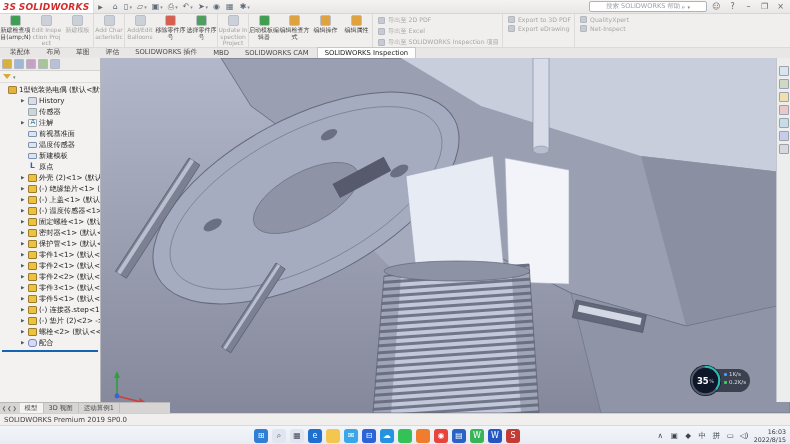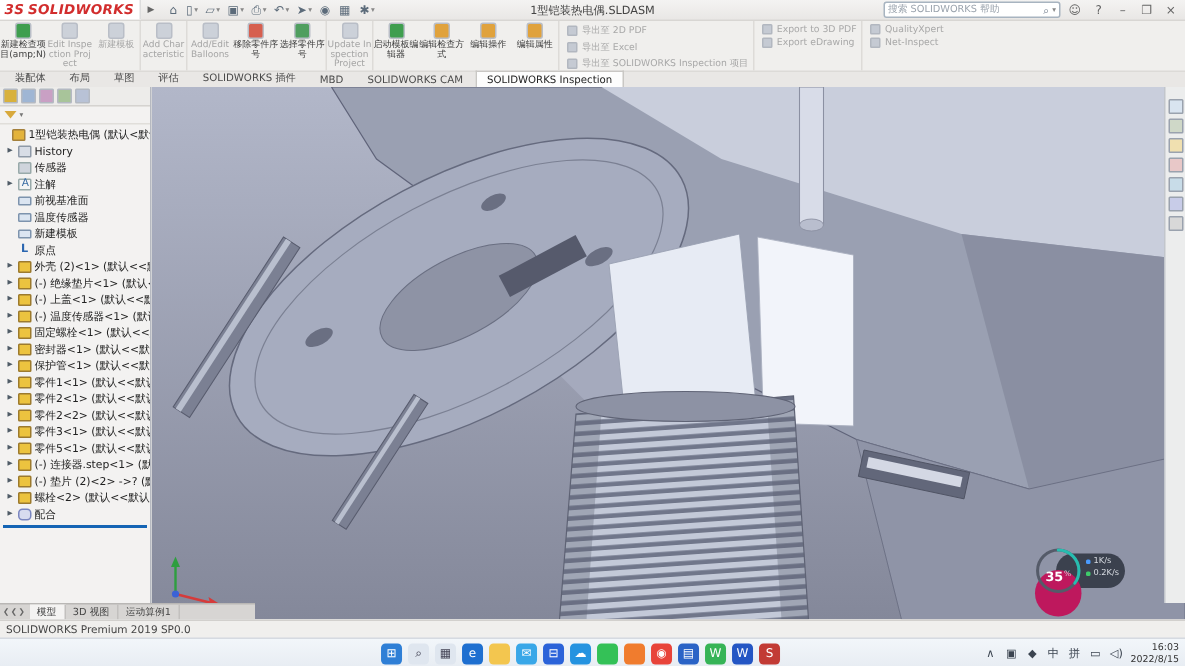--- a/index.html
+++ b/index.html
@@ -15,21 +15,21 @@
     background:#fff; border-right:1px solid #ddd; }
   #logo .mark { color:#d22d2d; font-weight:bold; font-style:italic; font-size:9px; letter-spacing:.2px; }
   .flyout { font-size:6px; color:#666; padding:0 4px; }
   .qat { display:flex; align-items:center; gap:1px; margin-left:4px; }
   .qat .qbtn { display:flex; align-items:center; height:12px; padding:0 2px; border-radius:2px; color:#5c6b7a; }
   .qat .qbtn .g { font-size:8px; line-height:12px; }
   .qat .qbtn .c { font-size:5px; color:#888; margin-left:1px; }
   #doc-title { position:absolute; left:0; right:0; text-align:center; font-size:7.5px; color:#444; pointer-events:none; }
   #tb-right { margin-left:auto; display:flex; align-items:center; gap:3px; padding-right:3px; }
   #searchbox { display:flex; align-items:center; gap:2px; width:118px; height:11px;
-    background:#fff; border:1px solid #a8b4c0; border-radius:2px; padding:0 2px; }
+    background:#fff; border:1px solid #a8b4c0; border-radius:2px; padding:0 16px; }
   #searchbox .ph { color:#9aa3ad; font-size:6.5px; white-space:nowrap; overflow:hidden; }
   #searchbox .mag { margin-left:auto; color:#6a7686; font-size:7px; }
   .winbtn { width:13px; text-align:center; color:#666; font-size:8px; }
 
   
   #ribbon { position:absolute; left:0; top:14px; width:790px; height:34px;
     background:#f0efed; border-bottom:1px solid #dcdad7; display:flex; align-items:stretch; }
   .rbtn { width:31px; padding-top:1px; display:flex; flex-direction:column; align-items:center; text-align:center; }
   .rbtn[data-sep="1"] { border-left:1px solid #dddbd8; }
   .rbtn .ric { width:11px; height:11px; border-radius:2px; margin-bottom:1px; border:1px solid #b9bec7; }
@@ -52,21 +52,21 @@
   #ptabs { height:13px; display:flex; align-items:center; gap:2px; padding:0 2px;
     background:#edecea; border-bottom:1px solid #d5d3d0; }
   #ptabs .pt { width:10px; height:10px; border:1px solid #b4b9c2; border-radius:1px; }
   #filter { height:12px; display:flex; align-items:center; gap:2px; padding:0 3px;
     border-bottom:1px solid #e0deda; }
   #filter .funnel { width:0; height:0; border-left:4px solid transparent; border-right:4px solid transparent;
     border-top:5px solid #d8a93c; }
   #filter .fcaret { font-size:5px; color:#777; }
   #tree { padding-top:1px; }
   .trow { height:11px; display:flex; align-items:center; padding-left:1px; }
-  .trow[data-lvl="1"] { padding-left:5px; }
+  .trow[data-lvl="1"] { padding-left:21px; }
   .arr { width:7px; font-size:4.5px; color:#4f5b66; flex:0 0 auto; }
   .tico { width:9px; height:8px; margin-right:2px; flex:0 0 auto; border-radius:1px; position:relative; }
   .tico[data-icon="assembly"] { background:#e3b33c; border:1px solid #a4803c; }
   .tico[data-icon="history"]  { background:#d8dde6; border:1px solid #8f9aa8; }
   .tico[data-icon="sensor"]   { background:#cfd4dc; border:1px solid #9aa; }
   .tico[data-icon="annotations"] { background:#f5f5f5; border:1px solid #9aa; }
   .tico[data-icon="annotations"]::before { content:"A"; position:absolute; left:1.5px; top:-1.5px; font-size:7px; color:#3b6ea5; }
   .tico[data-icon="plane"] { background:#dbe5f1; border:1px solid #7d93ad; height:6px; margin-top:1px; }
   .tico[data-icon="origin"] { background:transparent; }
   .tico[data-icon="origin"]::before { content:"L"; position:absolute; left:2px; top:-2px; font-size:7.5px; color:#2a66b0; font-weight:bold; }
@@ -108,22 +108,22 @@
   #viewport { position:absolute; left:101px; top:58px; width:689px; height:355px; overflow:hidden; }
   #taskpane { position:absolute; right:0; top:58px; width:14px; height:344px;
     background:#eceded; border-left:1px solid #c2c6cc; display:flex; flex-direction:column; align-items:center;
     padding-top:8px; gap:3px; }
   #taskpane .tpi { width:10px; height:10px; border:1px solid #9aa2ae; border-radius:1px; }
 
   
   #zoomwidget { position:absolute; left:690px; top:365px; width:62px; height:31px; }
   #zw-pill { position:absolute; left:14px; top:4px; width:46px; height:23px; border-radius:12px;
     background:rgba(52,57,70,.92); }
-  #zw-circle { position:absolute; left:0; top:15px; width:31px; height:31px; border-radius:50%;
-    background:#be185d; display:flex; align-items:flex-start; justify-content:center;
+  #zw-circle { position:absolute; left:0; top:0; width:31px; height:31px; border-radius:50%;
+    background:#0f172a; display:flex; align-items:center; justify-content:center;
     color:#fff; font-size:8.5px; font-weight:bold; }
   #zw-circle .pct { font-size:5px; font-weight:normal; margin-left:.5px; color:#cfd3da; }
   #zw-ring { position:absolute; left:0; top:0; }
   #zw-rows { position:absolute; left:34px; top:6px; display:flex; flex-direction:column; gap:2px; }
   .zrow { display:flex; align-items:center; gap:2px; font-size:5.5px; color:#d8dce2; white-space:nowrap; }
   .zrow .dot { width:3px; height:3px; border-radius:1px; }
 </style>
 </head>
 <body>
 
@@ -177,21 +177,20 @@
       <span class="qbtn" title="display-icon">
         <span class="g">▦</span>
         <span class="c"></span>
       </span>
 
       <span class="qbtn" title="options-icon">
         <span class="g">✱</span>
         <span class="c">▾</span>
       </span>
     </div>
-  <div id="doc-title">1型铠装热电偶.SLDASM</div>
   <div id="tb-right">
     <div id="searchbox">
       <span class="ph">搜索 SOLIDWORKS 帮助</span>
       <span class="mag">⌕</span>
       <span class="c" style="font-size:5px;color:#888">▾</span>
     </div>
     <span class="winbtn">☺</span>
     <span class="winbtn">?</span>
     <span class="winbtn">–</span>
     <span class="winbtn">❐</span>

